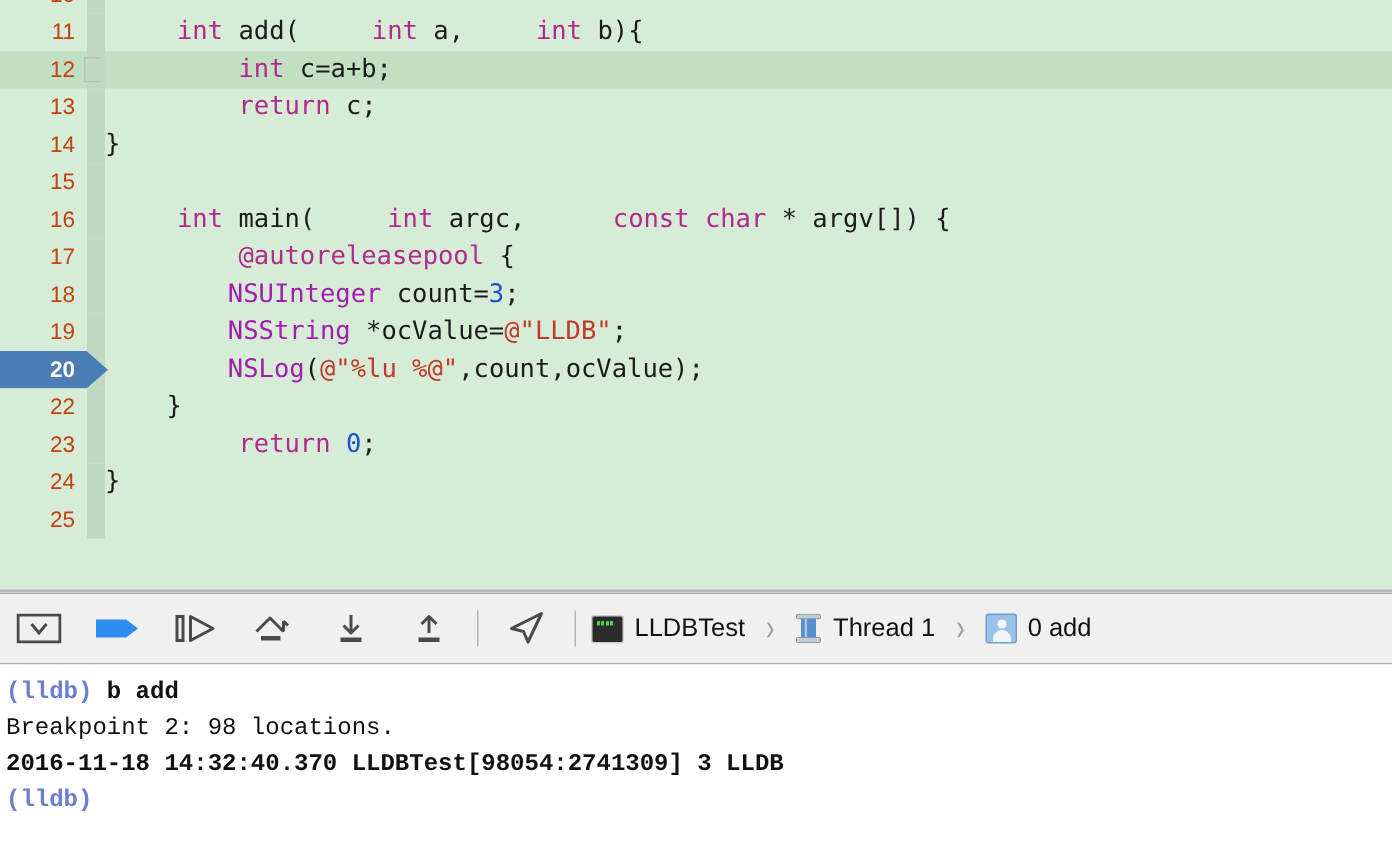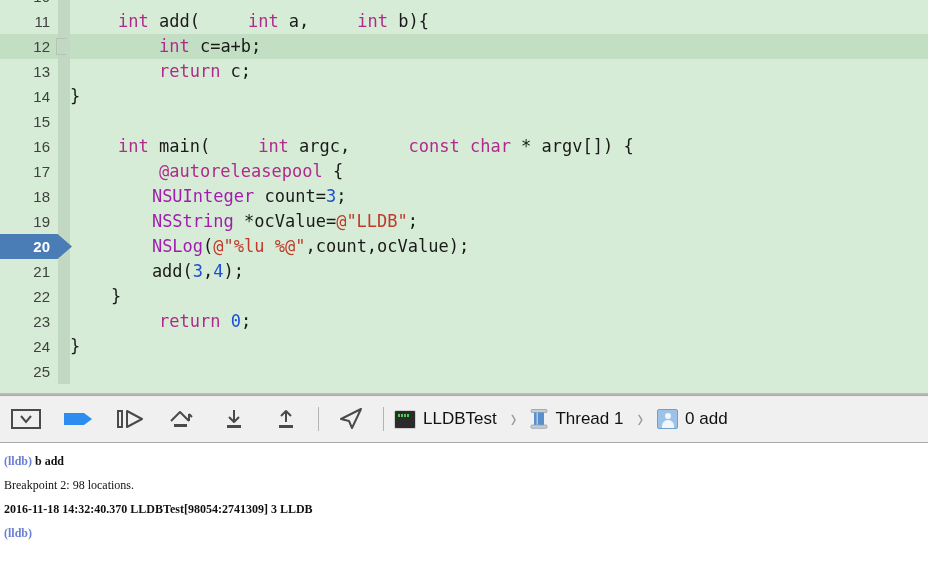--- a/index.html
+++ b/index.html
@@ -54,21 +54,21 @@
     position: absolute;
     left: 0;
     top: 0;
     width: 58px;
     height: 25px;
     text-align: right;
     padding-right: 8px;
     box-sizing: border-box;
     font-family: "Liberation Sans", sans-serif;
     font-size: 15px;
-    color: #404040;
+    color: #c2410c;
     line-height: 25px;
     z-index: 3;
   }
 
   .gutter-strip {
     position: absolute;
     left: 58px;
     top: 0;
     width: 12px;
     height: 25px;
@@ -243,22 +243,22 @@
 
   
   .console {
     flex: 1;
     background: #ffffff;
     padding: 6px 0 0 4px;
     box-sizing: border-box;
     overflow: hidden;
   }
   .con-line {
-    font-family: Liberation Serif, serif;
-    font-size: 12px;
+    font-family: Liberation Mono, monospace;
+    font-size: 16px;
     line-height: 24px;
     white-space: pre;
     color: #111111;
   }
   .prompt { color: #6b7fd1; font-weight: bold; }
   .cmd { color: #111111; font-weight: bold; }
   .bold { font-weight: bold; }
 </style>
 </head>
 <body>
@@ -271,21 +271,20 @@
         <div class="code-line"><div class="gutter-strip"></div><div class="gutter">11</div><div class="code-text"><span class="kw">int </span><span class="pln">add(</span><span class="kw">int</span><span class="pln"> a,</span><span class="kw">int</span><span class="pln"> b){</span></div></div>
         <div class="code-line current"><div class="gutter-strip"></div><div class="gutter">12</div><div class="bp bp-disabled"></div><div class="code-text"><span class="pln">    </span><span class="kw">int</span><span class="pln"> c=a+b;</span></div></div>
         <div class="code-line"><div class="gutter-strip"></div><div class="gutter">13</div><div class="code-text"><span class="pln">    </span><span class="kw">return</span><span class="pln"> c;</span></div></div>
         <div class="code-line"><div class="gutter-strip"></div><div class="gutter">14</div><div class="code-text"><span class="pln">}</span></div></div>
         <div class="code-line"><div class="gutter-strip"></div><div class="gutter">15</div><div class="code-text"><span class="pln"></span></div></div>
         <div class="code-line"><div class="gutter-strip"></div><div class="gutter">16</div><div class="code-text"><span class="kw">int </span><span class="pln">main(</span><span class="kw">int</span><span class="pln"> argc, </span><span class="kw">const char</span><span class="pln"> * argv[]) {</span></div></div>
         <div class="code-line"><div class="gutter-strip"></div><div class="gutter">17</div><div class="code-text"><span class="pln">    </span><span class="kw">@autoreleasepool</span><span class="pln"> {</span></div></div>
         <div class="code-line"><div class="gutter-strip"></div><div class="gutter">18</div><div class="code-text"><span class="pln">        </span><span class="typ">NSUInteger</span><span class="pln"> count=</span><span class="num">3</span><span class="pln">;</span></div></div>
         <div class="code-line"><div class="gutter-strip"></div><div class="gutter">19</div><div class="code-text"><span class="pln">        </span><span class="typ">NSString</span><span class="pln"> *ocValue=</span><span class="str">@"LLDB"</span><span class="pln">;</span></div></div>
         <div class="code-line"><div class="gutter-strip"></div><div class="exec-marker"></div><div class="exec-marker-num">20</div><div class="code-text"><span class="pln">        </span><span class="typ">NSLog</span><span class="pln">(</span><span class="str">@"%lu %@"</span><span class="pln">,count,ocValue);</span></div></div>
-        <div class="code-line"><div class="gutter-strip"></div><div class="gutter">21</div><div class="code-text"><span class="pln">        add(</span><span class="num">3</span><span class="pln">,</span><span class="num">4</span><span class="pln">);</span></div></div>
         <div class="code-line"><div class="gutter-strip"></div><div class="gutter">22</div><div class="code-text"><span class="pln">    }</span></div></div>
         <div class="code-line"><div class="gutter-strip"></div><div class="gutter">23</div><div class="code-text"><span class="pln">    </span><span class="kw">return</span><span class="pln"> </span><span class="num">0</span><span class="pln">;</span></div></div>
         <div class="code-line"><div class="gutter-strip"></div><div class="gutter">24</div><div class="code-text"><span class="pln">}</span></div></div>
         <div class="code-line"><div class="gutter-strip"></div><div class="gutter">25</div><div class="code-text"></div></div>
       </div>
     <div class="editor-bottom-fade"></div>
   </div>
 
   <div class="debugbar">
 

